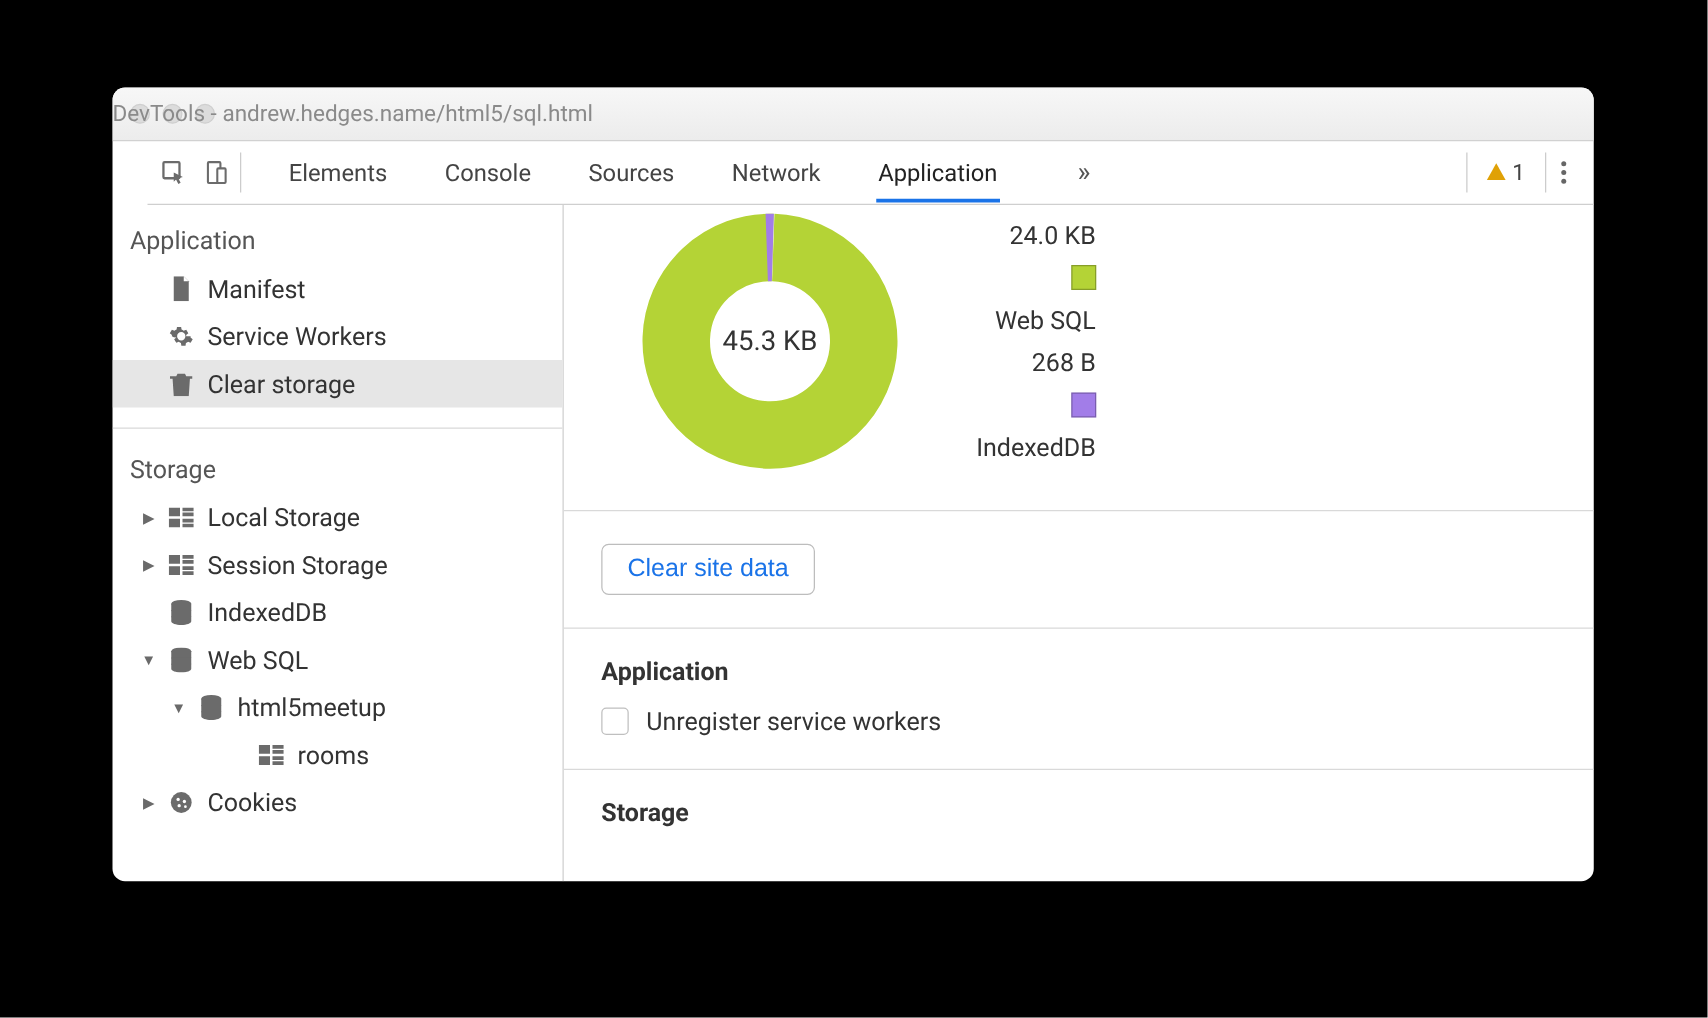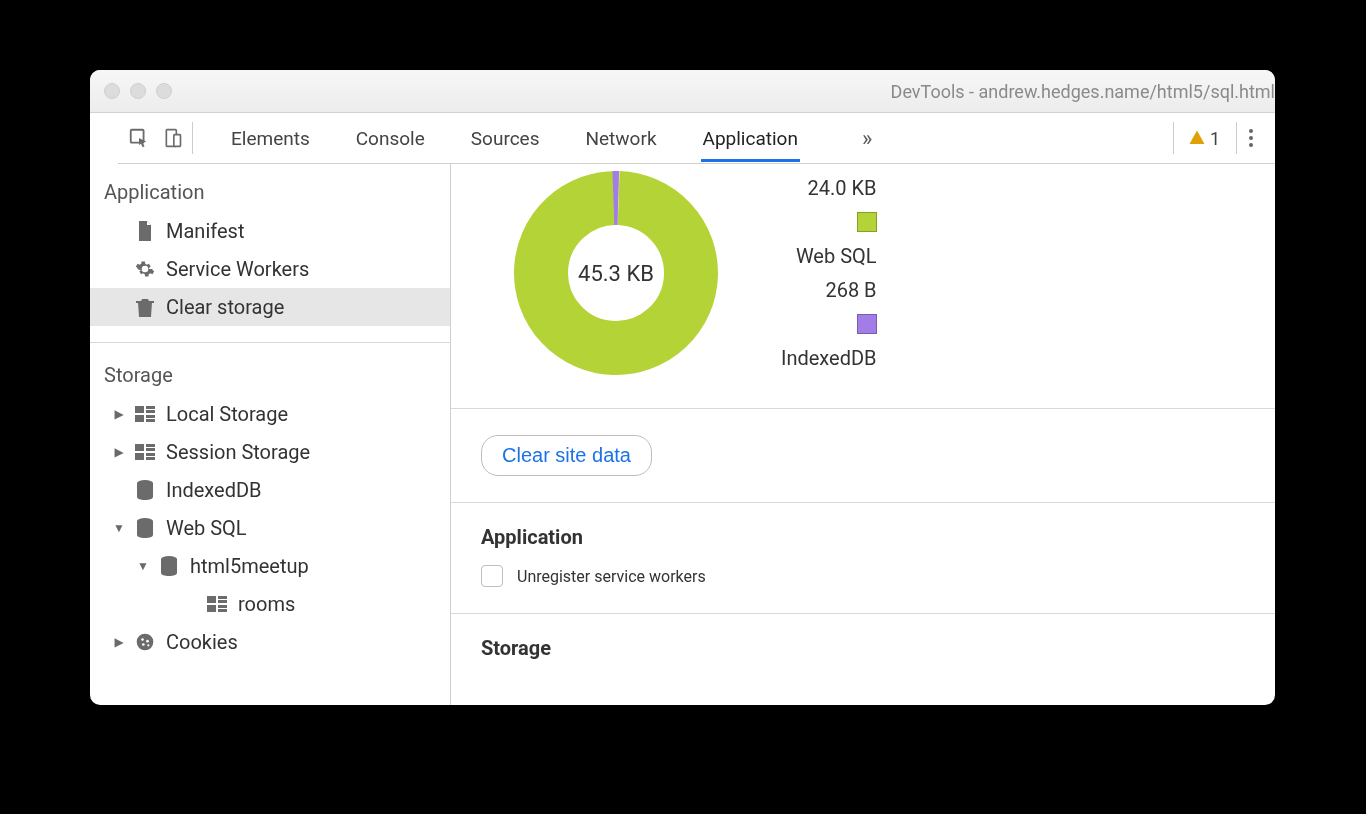--- a/index.html
+++ b/index.html
@@ -44,21 +44,21 @@
   .titlebar{
     height:42px;
     background:linear-gradient(#f7f7f7,#ececec);
     border-bottom:1px solid var(--titlebar-border);
     display:flex;align-items:center;
     position:relative;
   }
   .traffic{display:flex;gap:10px;padding-left:14px;}
   .dot{width:14px;height:14px;border-radius:50%;background:#dcdcdc;border:1px solid #cfcfcf;}
   .title{
-    position:absolute;left:0;right:0;text-align:right;
+    position:absolute;left:0;right:0;text-align:left;
     color:var(--title-color);font-size:18px;font-weight:400;
     pointer-events:none;
   }
   
   .tabsbar{
     height:50px;border-bottom:1px solid var(--tab-border);
     display:flex;align-items:center;
     padding:0 10px;
     gap:8px;
     margin-left:28px;
@@ -104,28 +104,28 @@
   }
   .legend{display:flex;flex-direction:column;gap:10px;font-size:20px;}
   .legend-row{display:flex;align-items:flex-end;gap:12px;flex-direction:column;}
   .legend-val{width:90px;text-align:right;color:#333;}
   .swatch{width:18px;height:18px;border:1px solid rgba(0,0,0,.25);}
   .hr{height:1px;background:var(--divider);}
   .btnrow{padding:26px 30px;}
   .btn{
     font-size:20px;color:var(--btn-text);
     background:#fff;border:1px solid var(--btn-border);
-    border-radius:17px;padding:8px 20px;cursor:pointer;
+    border-radius:6px;padding:8px 20px;cursor:pointer;
   }
   .heading{font-weight:700;font-size:20px;color:#333;padding:22px 30px 16px;}
   .chkrow{display:flex;align-items:center;gap:14px;padding:0 30px 26px;}
   .chk{
     width:20px;height:20px;border:1px solid #bfbfbf;border-radius:4px;background:#fff;
   }
-  .chklabel{font-size:16px;color:#333;}
+  .chklabel{font-size:20px;color:#333;}
   
   svg{display:block;}
 </style>
 </head>
 <body>
 
 <div class="window">
 
   <div class="titlebar">
     <div class="traffic">

